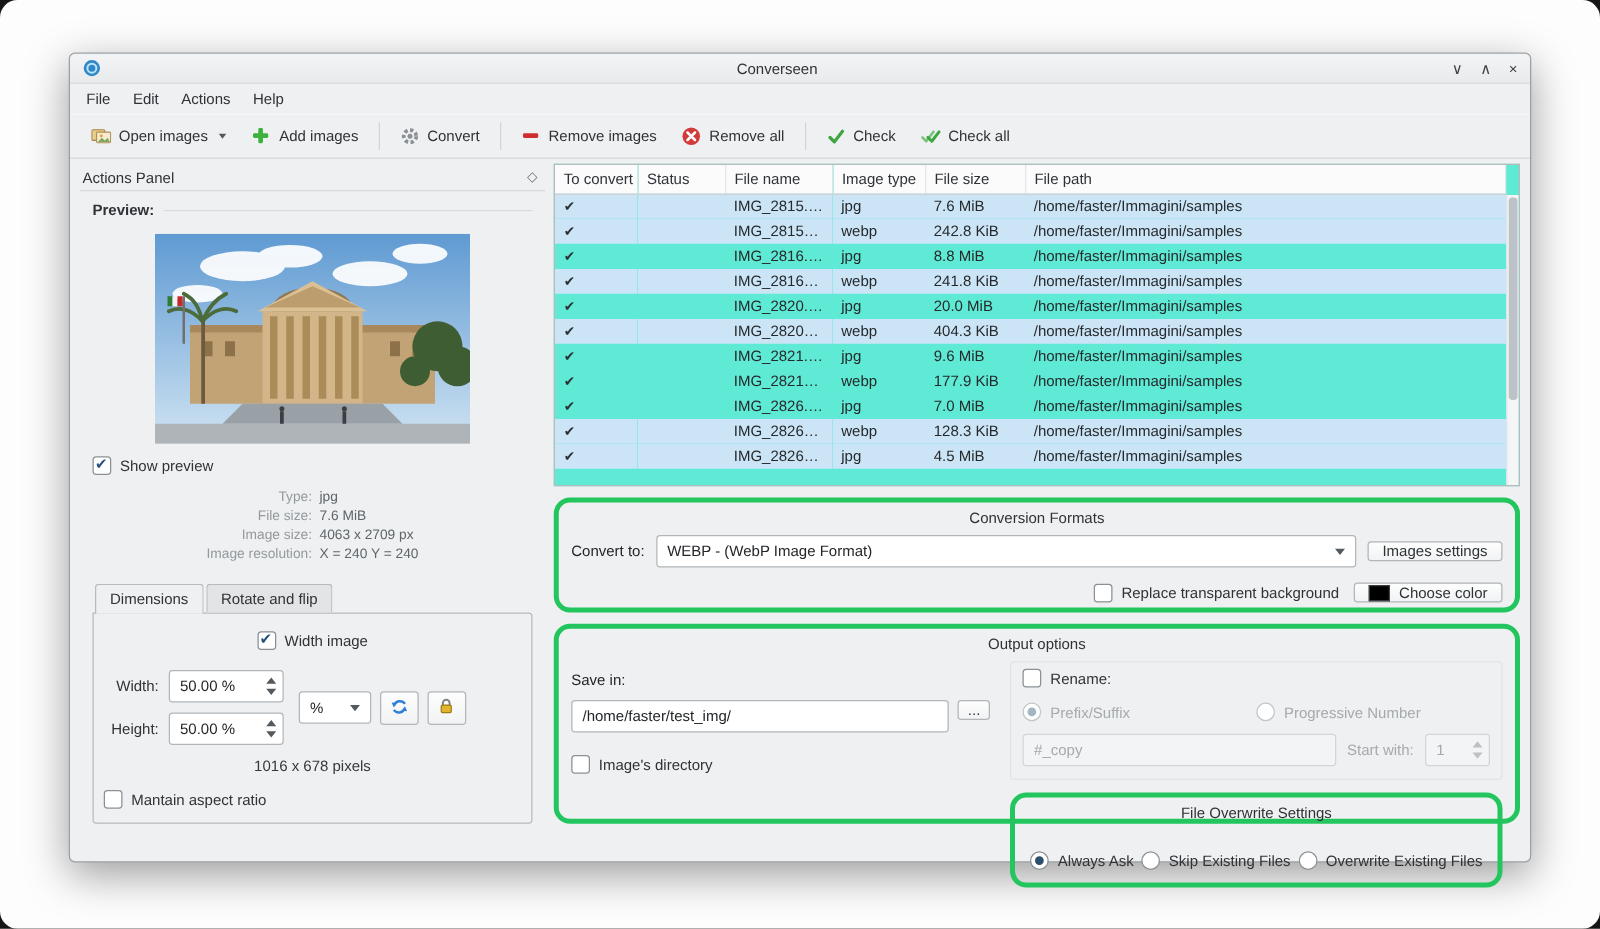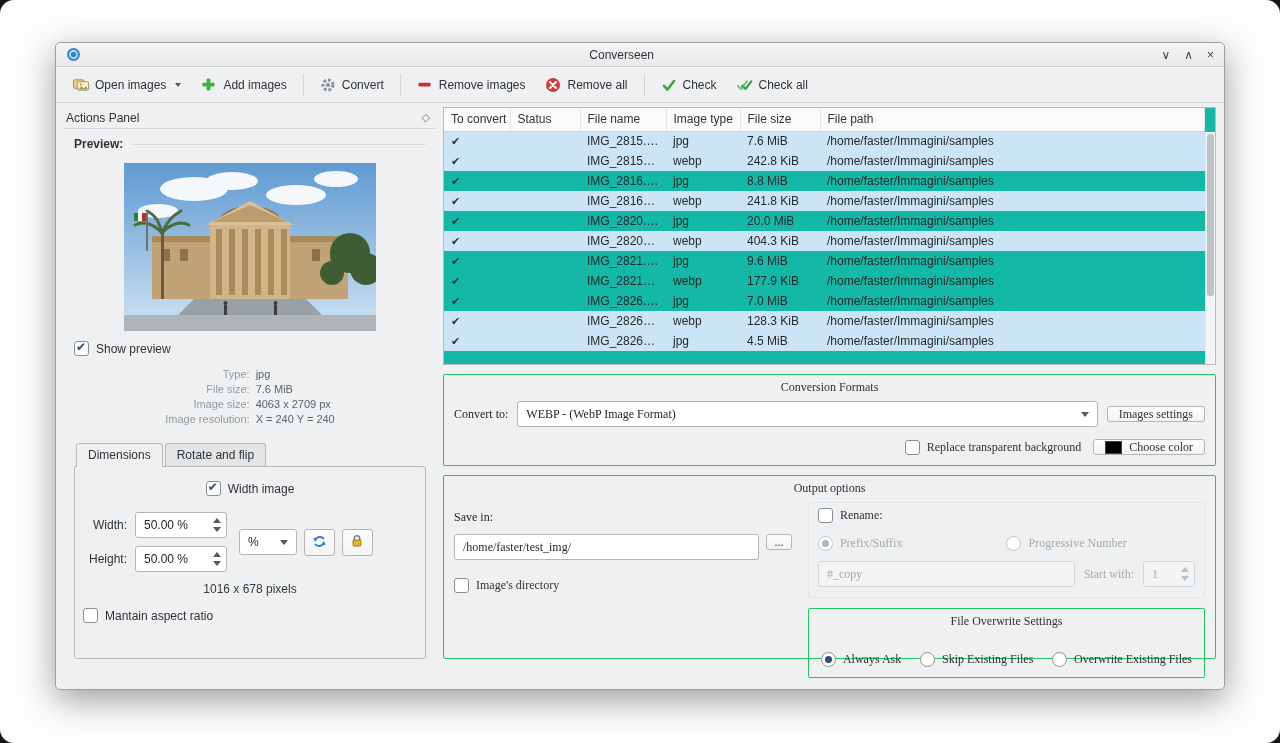--- a/index.html
+++ b/index.html
@@ -99,34 +99,34 @@
                  border-left: 4px solid transparent; border-right: 4px solid transparent;
                  border-top: 5px solid #54595d; }
   .btn { height: 16px; background: linear-gradient(#fdfdfd, #f2f3f4); border: 1px solid #b2b6b9;
          border-radius: 3px; padding: 0 11px; display: inline-flex; align-items: center; gap: 7px;
          font-family: inherit; font-size: 12px; color: #2f3337; }
   .icon-btn { width: 31px; height: 27px; padding: 0; justify-content: center; }
   .swatch { width: 17px; height: 13px; background: #000; border: 1px solid #3a3e41; flex: none; }
 
   
   .right-col { flex: 1; display: flex; flex-direction: column; min-width: 0; }
-  .file-table-wrap { height: 258px; flex: none; background: #14b8a6; border: 1px solid #b7bbbe; position: relative; overflow: hidden; }
+  .file-table-wrap { height: 258px; flex: none; background: #5eead4; border: 1px solid #b7bbbe; position: relative; overflow: hidden; }
   .file-table-wrap table { width: calc(100% - 10px); border-collapse: collapse; table-layout: fixed; }
   thead th { text-align: left; font-weight: normal; color: #2f3337; height: 23px; padding: 2px 7px;
              background: #fbfbfc; border-right: 1px solid #e4e6e8; border-bottom: 1px solid #ced2d4;
              white-space: nowrap; overflow: hidden; }
   tbody td { height: 20px; padding: 1px 7px; white-space: nowrap; overflow: hidden; text-overflow: ellipsis;
              color: #26292c; }
   tbody tr.selected td { background: #cbe5f6; }
   td.cell-check { color: #2c3034; font-size: 11px; }
   .vscrollbar { position: absolute; top: 24px; right: 0; bottom: 0; width: 10px; background: #f4f5f6;
                 border-left: 1px solid #e2e4e6; }
   .vthumb { position: absolute; top: 2px; left: 1px; width: 7px; height: 70%; background: #bdc2c6; border-radius: 3px; }
 
-  .groupbox { border: 1px solid #22c55e; border-radius: 2px; position: relative; padding: 26px 10px 10px 10px; font-family: Liberation Serif, serif; }
+  .groupbox { border: 4px solid #22c55e; border-radius: 13px; position: relative; padding: 26px 10px 10px 10px; }
   .gb-title { position: absolute; top: 5px; left: 0; right: 0; text-align: center; color: #2f3337; }
   .groupbox.conv { height: 92px; margin-top: 9px; flex: none; }
   .groupbox.out { flex: 1; margin-top: 9px; min-height: 0; }
 
   .conv-row1 { display: flex; align-items: center; gap: 9px; }
   .conv-row1 .combobox { flex: 1; }
   .conv-row2 { display: flex; justify-content: flex-end; align-items: center; gap: 12px; margin-top: 12px; }
 
   .out-cols { display: flex; gap: 16px; height: 100%; }
   .out-left { width: 45%; padding-top: 8px; }
@@ -158,20 +158,26 @@
           </svg>
       </span>
       <span class="title">Converseen</span>
       <span class="win-controls">
         <span class="wc">∨</span>
         <span class="wc">∧</span>
         <span class="wc">×</span>
       </span>
     </div>
 
+    <div class="menubar">
+      <span class="menu-item">File</span>
+      <span class="menu-item">Edit</span>
+      <span class="menu-item">Actions</span>
+      <span class="menu-item">Help</span>
+    </div>
 
     <div class="toolbar">
       <span class="tool-btn">
         <span class="icon16">
           <svg width="17" height="16" viewBox="0 0 17 16">
               <rect x="0.5" y="2.5" width="11" height="9" rx="1" fill="#e9cd8a" stroke="#a8874a"></rect>
               <rect x="4.5" y="4.5" width="12" height="9" rx="1" fill="#f6ead0" stroke="#b09055"></rect>
               <circle cx="8.5" cy="7.5" r="1.3" fill="#e8a33d"></circle>
               <polygon points="5.5,12.8 9,9.2 11.5,11.6 14,9.2 15.8,12.8" fill="#7da861"></polygon>
             </svg>

